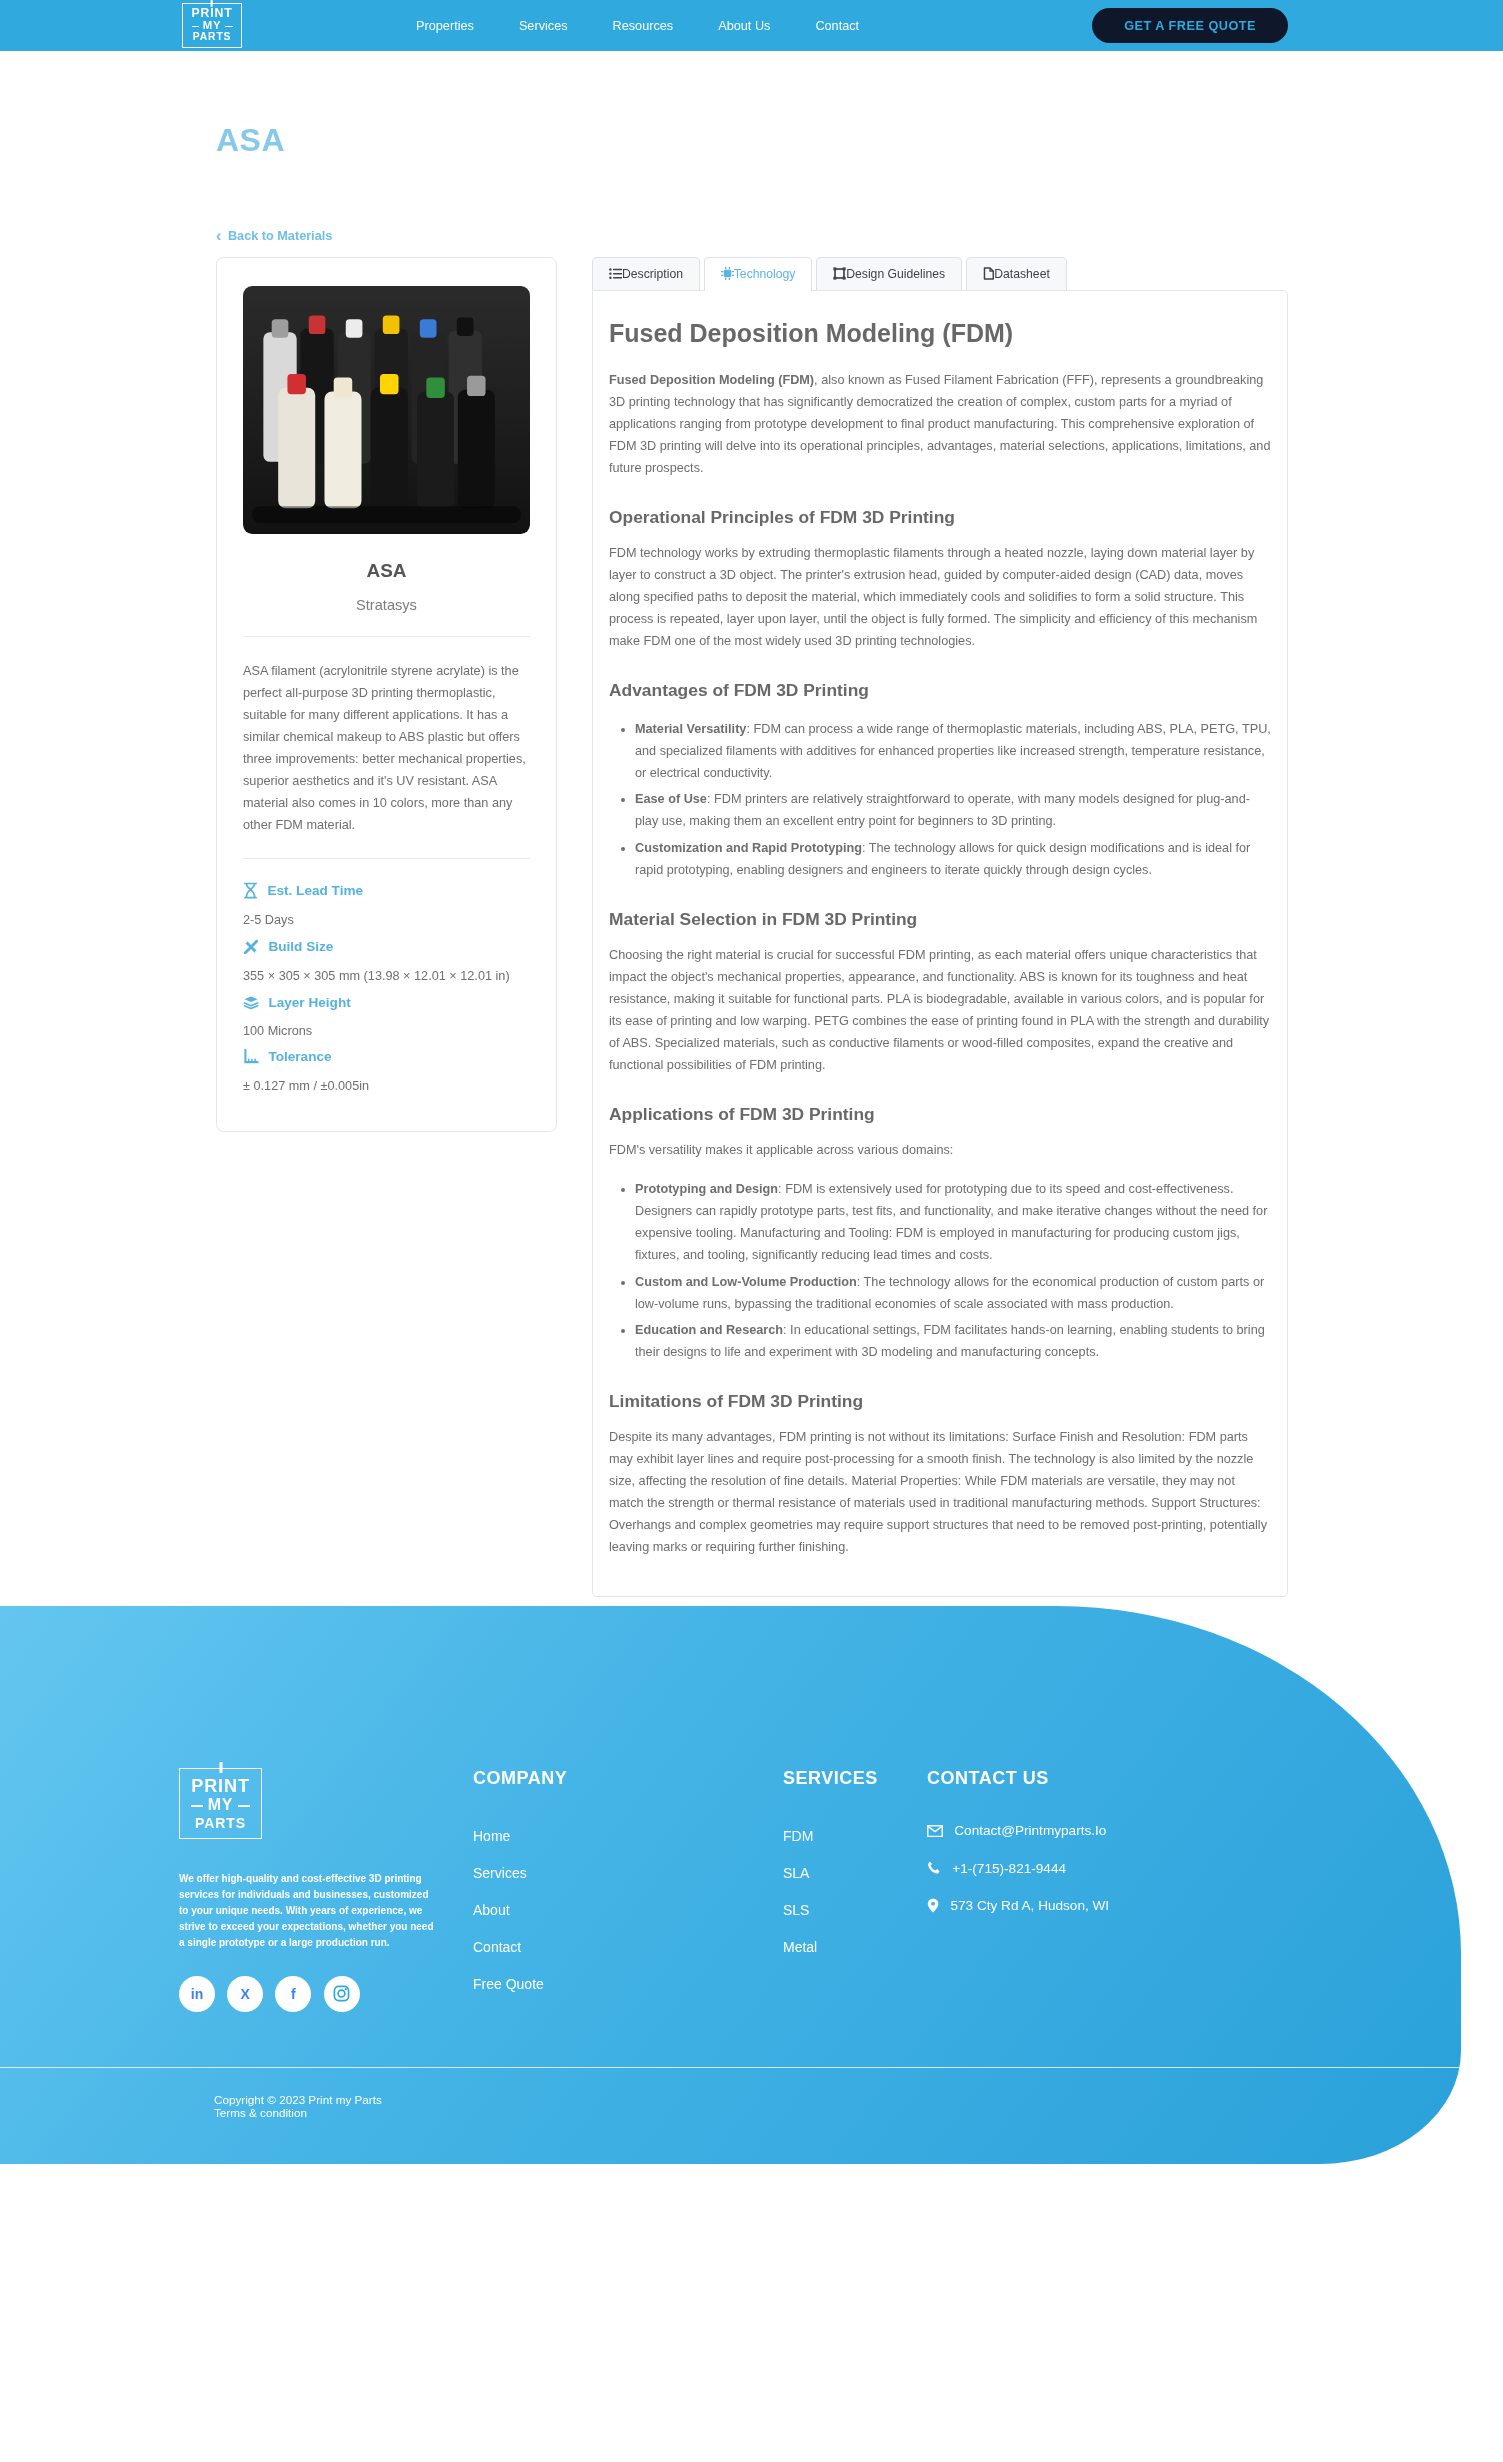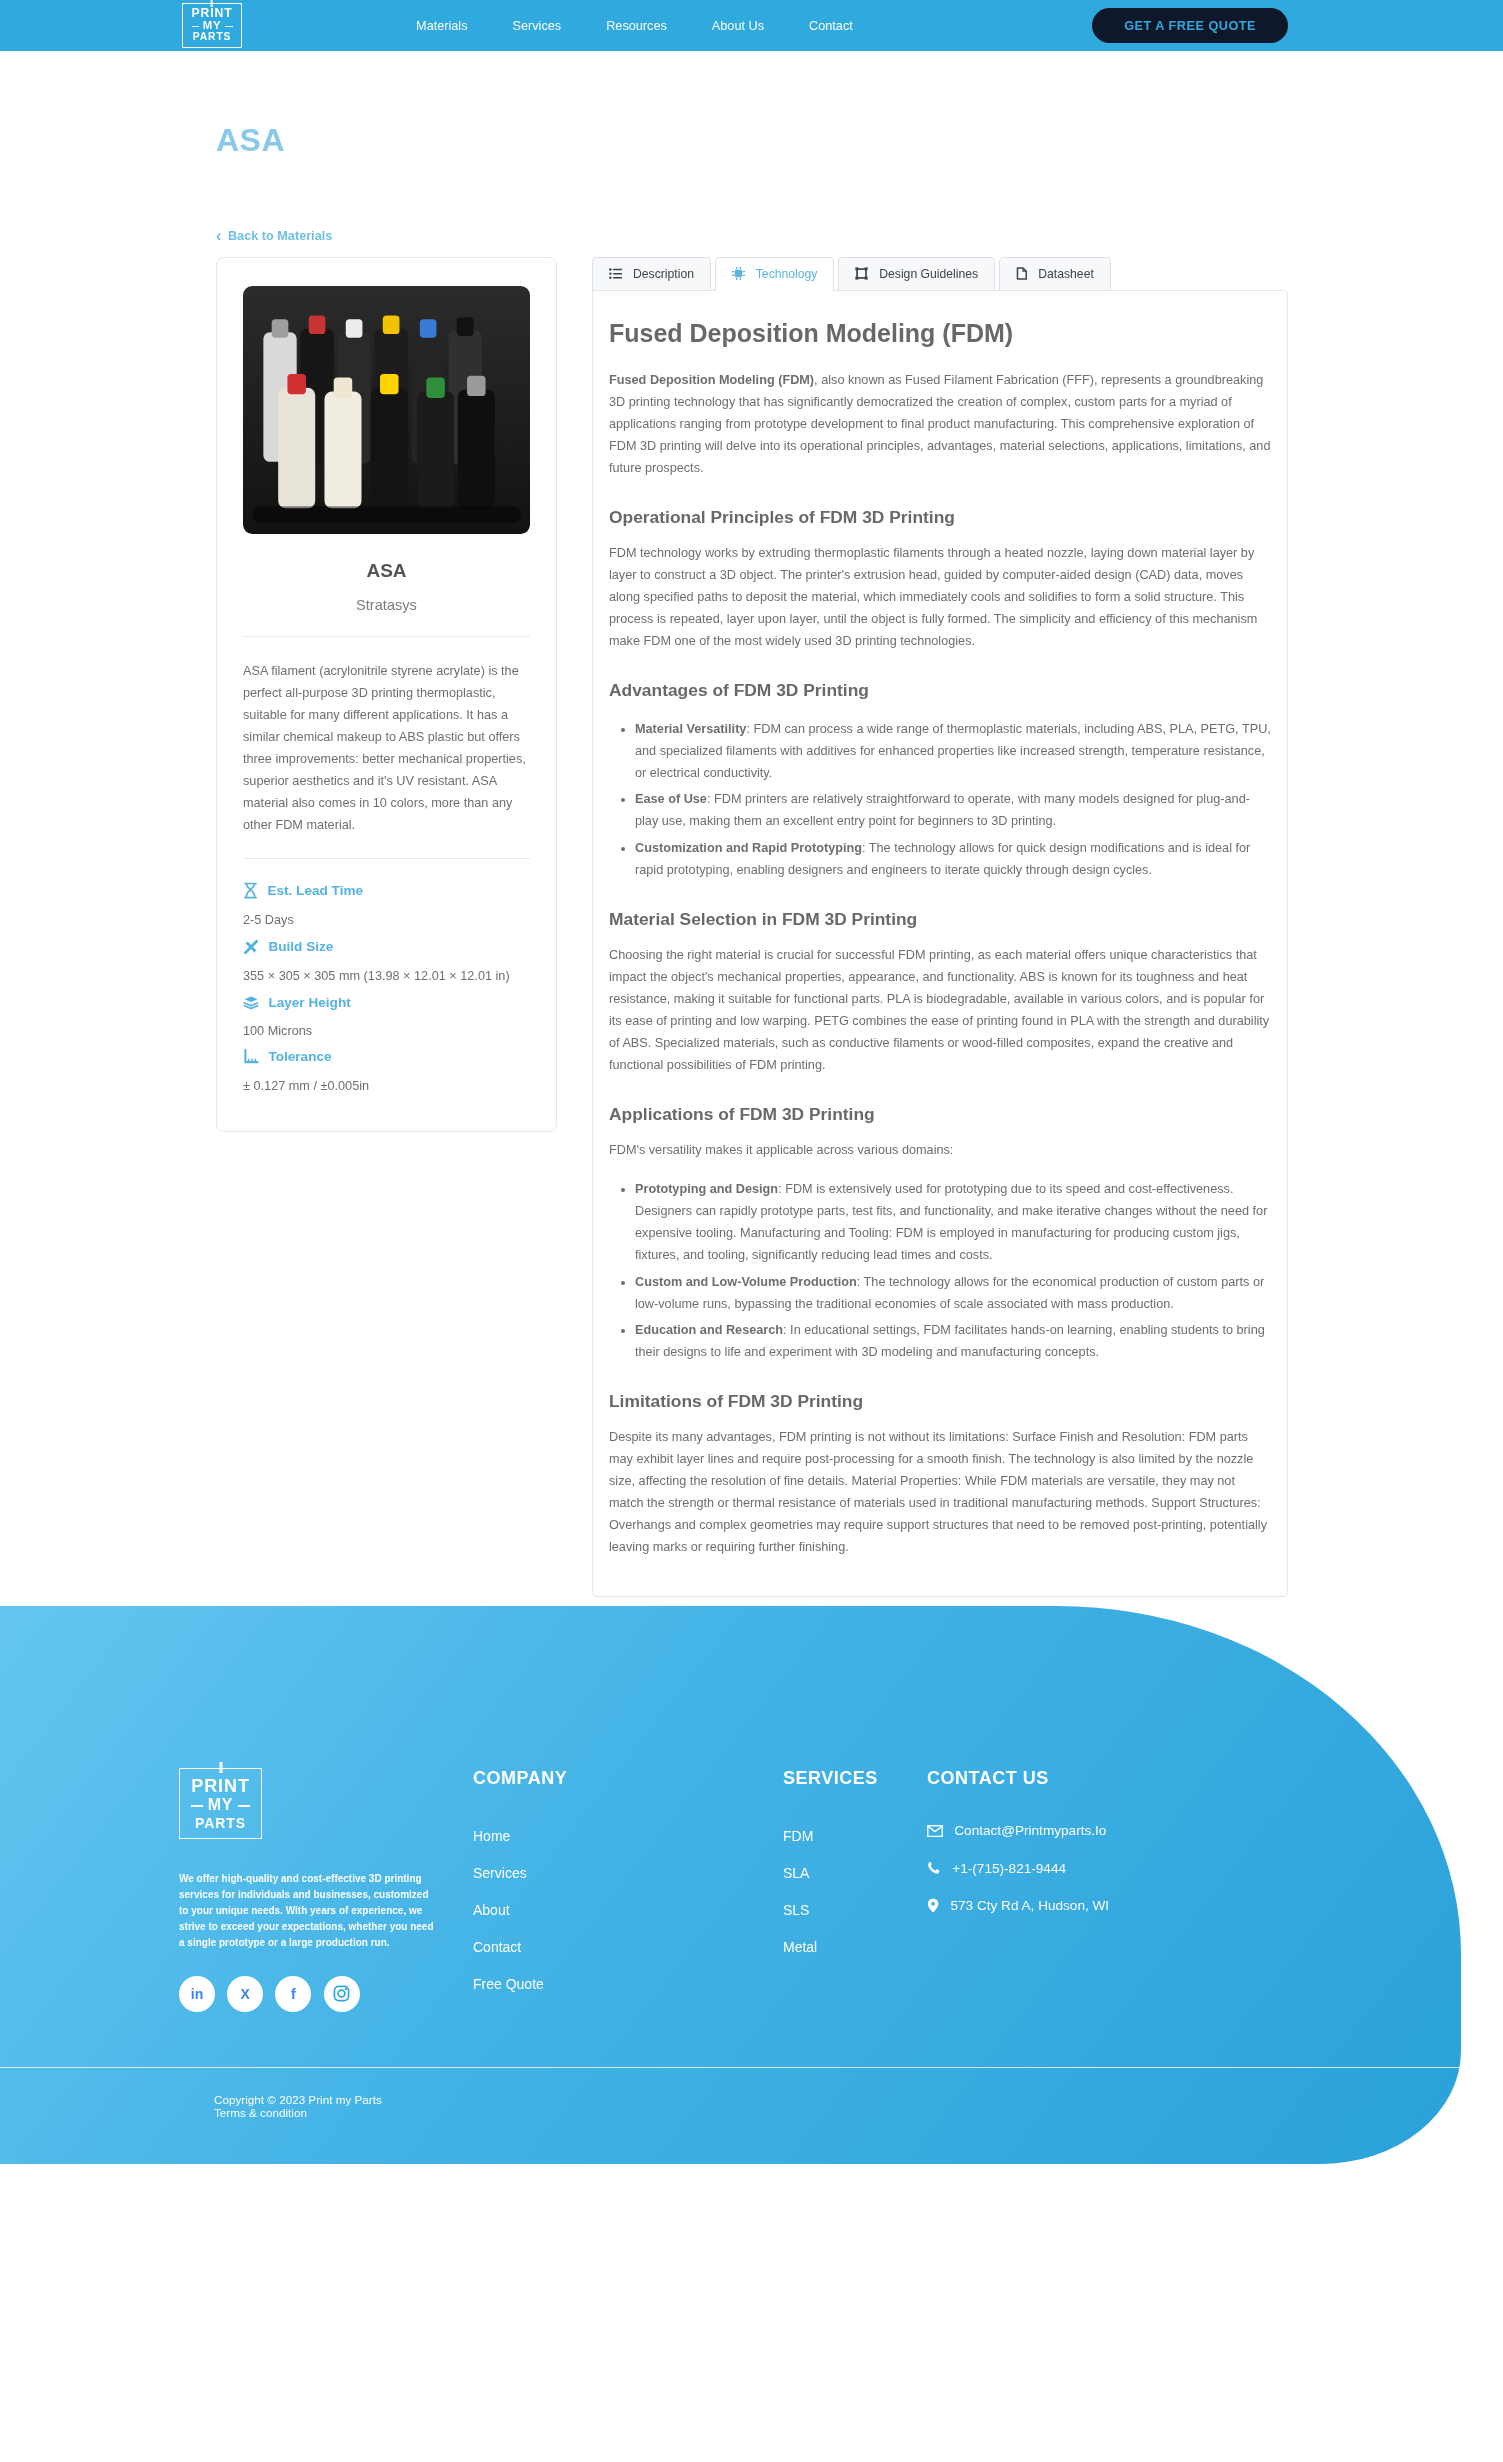--- a/index.html
+++ b/index.html
@@ -39,21 +39,21 @@
   .pcard hr { border:none; border-top:0.9px solid #e8eaec; margin:22.6px 0; }
   .pcard .desc { color:#6f6f6f; font-size:12.7px; line-height:22px; }
   .spec { margin-top:7px; }
   .spec-label { display:flex; align-items:center; gap:9.4px; color:#55b2e1; font-size:13.6px; font-weight:bold; }
   .spec-label svg { flex:0 0 auto; }
   .spec-value { color:#6f6f6f; font-size:12.7px; line-height:21.6px; margin-top:11.3px; }
 
   
   .content-col { flex:1; }
   .tabs { display:flex; gap:3.8px; }
-  .tab { display:flex; align-items:center; gap:11px; background:#f7f8f9; border:0.9px solid #dde1e5; border-bottom:none;
+  .tab { display:flex; align-items:center; gap:0; background:#f7f8f9; border:0.9px solid #dde1e5; border-bottom:none;
          border-radius:4.7px 4.7px 0 0; padding:8.5px 16px 9.4px; font-size:12.2px; color:#3e4347; cursor:pointer; position:relative; }
   .tab.active { background:#fff; color:#5db4e0; z-index:2; margin-bottom:-0.9px; padding-bottom:10.3px; }
   .panel { background:#fff; border:0.9px solid #e3e6e9; border-radius:0 4.7px 4.7px 4.7px; padding:28px 16px 24.4px; position:relative; z-index:1; }
   .panel h1 { color:#686868; font-size:25px; margin-bottom:20.7px; }
   .panel h2 { color:#686868; font-size:17.4px; margin:28px 0 14px; }
   .panel p { color:#6e6e6e; font-size:12.7px; line-height:22px; margin-bottom:13px; }
   .panel ul { margin:17px 0 9.4px 26px; }
   .panel li { color:#6e6e6e; font-size:12.7px; line-height:22px; margin-bottom:4.7px; }
   .b { font-weight:bold; }
 
@@ -94,21 +94,21 @@
 <header class="topbar">
   <div class="logo-box">
     <span class="pin"></span>
     <div class="logo-l1">PRINT</div>
     <div class="logo-l2">
         <span>MY</span>
       </div>
     <div class="logo-l3">PARTS</div>
   </div>
   <nav>
-    <a href="#">Materials</a>
+    <a href="#">Properties</a>
     <a href="#">Services</a>
     <a href="#">Resources</a>
     <a href="#">About Us</a>
     <a href="#">Contact</a>
   </nav>
   <button class="cta-btn">GET A FREE QUOTE</button>
 </header>
 
 <div class="page-head">
   <h1>ASA</h1>

